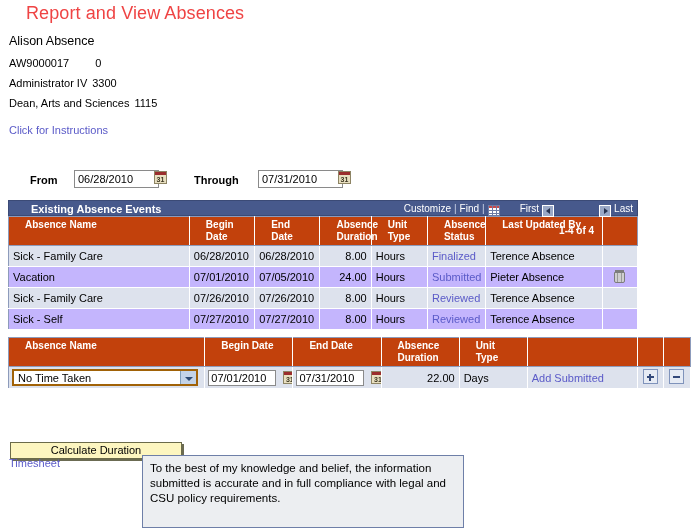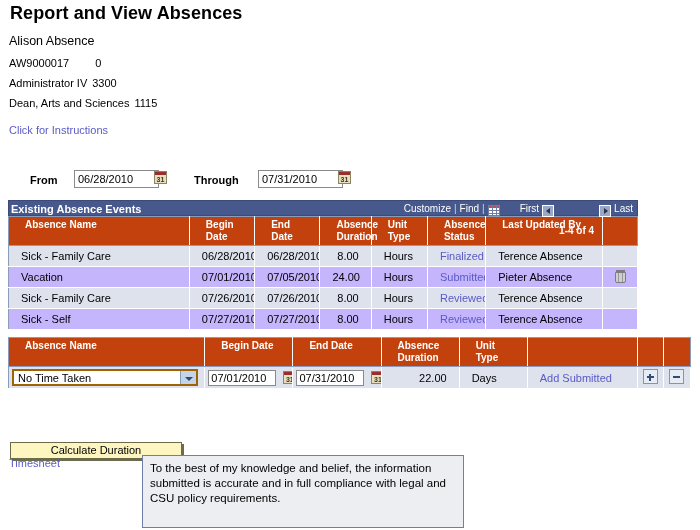--- a/index.html
+++ b/index.html
@@ -11,23 +11,23 @@
     font-family: "Liberation Sans", sans-serif;
     font-size: 11px;
     color: #000000;
     overflow: hidden;
     position: relative;
   }
   .page { position: relative; width: 700px; height: 530px; }
 
   
   .page-title {
-    position: absolute; left: 10px; top: 3px;
-    font-size: 18px; font-weight: bold;
-    color: #000000;
+    position: absolute; left: 26px; top: 3px;
+    font-size: 18px; font-weight: normal;
+    color: #ef4444;
     letter-spacing: 0.1px;
   }
   .emp-name {
     position: absolute; left: 9px; top: 34px;
     font-size: 12.5px; color: #000;
   }
   .emp-line {
     position: absolute; left: 9px;
     font-size: 11px; color: #000;
   }
@@ -82,21 +82,21 @@
   #through-cal { left: 330px; }
 
   
   .grid-wrap { position: absolute; }
   .grid-title {
     background: #47598c;
     color: #ffffff;
     font-weight: bold;
     font-size: 11px;
     height: 16px; line-height: 16px;
-    padding-left: 2px;
+    padding-left: 22px;
     position: relative;
     border: 1px solid #3b4a76;
     box-sizing: border-box;
   }
   .grid-toolbar {
     position: absolute; right: 4px; top: 0;
     height: 16px; line-height: 16px;
     font-size: 10px; font-weight: normal;
     color: #ffffff;
     display: flex; align-items: center; gap: 3px;
@@ -144,21 +144,21 @@
     font-size: 10px;
     text-align: left;
     vertical-align: top;
     padding: 2px 16px;
     border-right: 1px solid #ffffff;
     border-bottom: 1px solid #8d9bbb;
     line-height: 12px;
   }
   table.grid th:last-child { border-right: none; }
   table.grid td {
-    padding: 2px 12px;
+    padding: 2px 4px;
     border-right: 1px solid #ffffff;
     border-bottom: 1px solid #ffffff;
     color: #000;
     font-size: 11px;
     white-space: nowrap;
     overflow: hidden;
     height: 16px;
   }
   table.grid tr.odd  td { background: #dde2ed; }
   table.grid tr.even td { background: #c4b5fd; }

